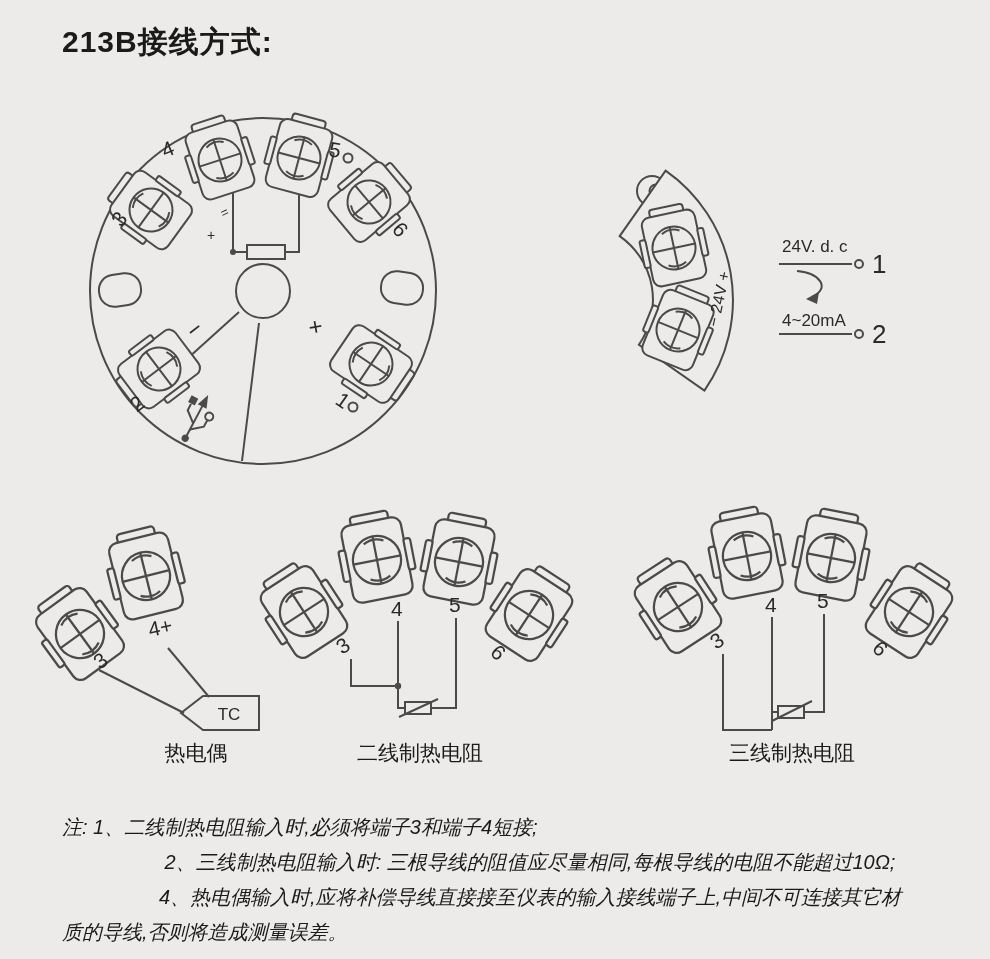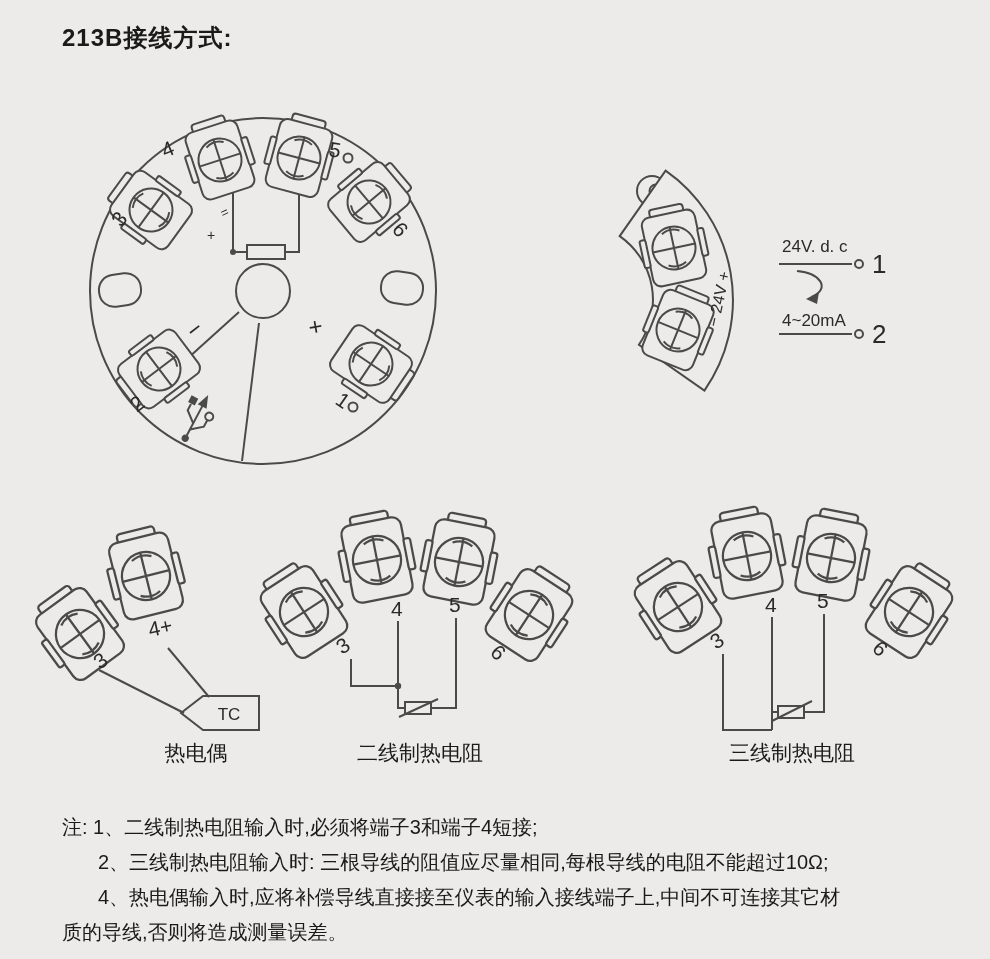--- a/index.html
+++ b/index.html
@@ -6,40 +6,40 @@
   body{
     width:990px;height:959px;
     background:#ECEBE9;
     font-family:"Liberation Sans",sans-serif;
     color:#1A1A1A;
     position:relative;
     overflow:hidden;
   }
   .page-title{
     position:absolute;left:62px;top:22px;
-    font-size:24px;font-weight:bold;letter-spacing:1px;
+    font-size:30px;font-weight:bold;letter-spacing:1px;
   }
   #diagram{position:absolute;left:0;top:0;}
   .tbody{fill:#ECEBE9;stroke:#4A4A4A;stroke-width:2;}
   .tline{fill:none;stroke:#4A4A4A;stroke-width:2;}
   .wire{fill:none;stroke:#4A4A4A;stroke-width:2;}
   .outline{fill:#ECEBE9;stroke:#4A4A4A;stroke-width:2;}
   .hollow{fill:none;stroke:#4A4A4A;stroke-width:2;}
   .lbl{fill:#2A2A2A;font-family:"Liberation Sans",sans-serif;}
   .lbl-num{font-size:21px;}
   .lbl-big{font-size:26px;}
   .lbl-small{font-size:17px;}
   .caption{font-size:21px;fill:#1A1A1A;}
   .dot{fill:#4A4A4A;stroke:none;}
   .notes{
     position:absolute;left:62px;top:810px;width:900px;
-    font-size:20px;line-height:35px;white-space:nowrap;
+    font-size:20px;line-height:35px;white-space:nowrap;font-style:italic;
   }
   .note-line{padding-left:0;}
-  .note-line.indent{padding-left:36px;}
+  .note-line.indent{padding-left:36px;text-align:center;}
 </style>
 </head>
 <body>
 
 <div class="page-title">213B接线方式:</div>
 
 <svg id="diagram" width="990" height="800" viewBox="0 0 990 800">
   <defs>
     <g id="term">
       <rect class="tbody" x="-17" y="-42" width="34" height="11" rx="3"></rect>

